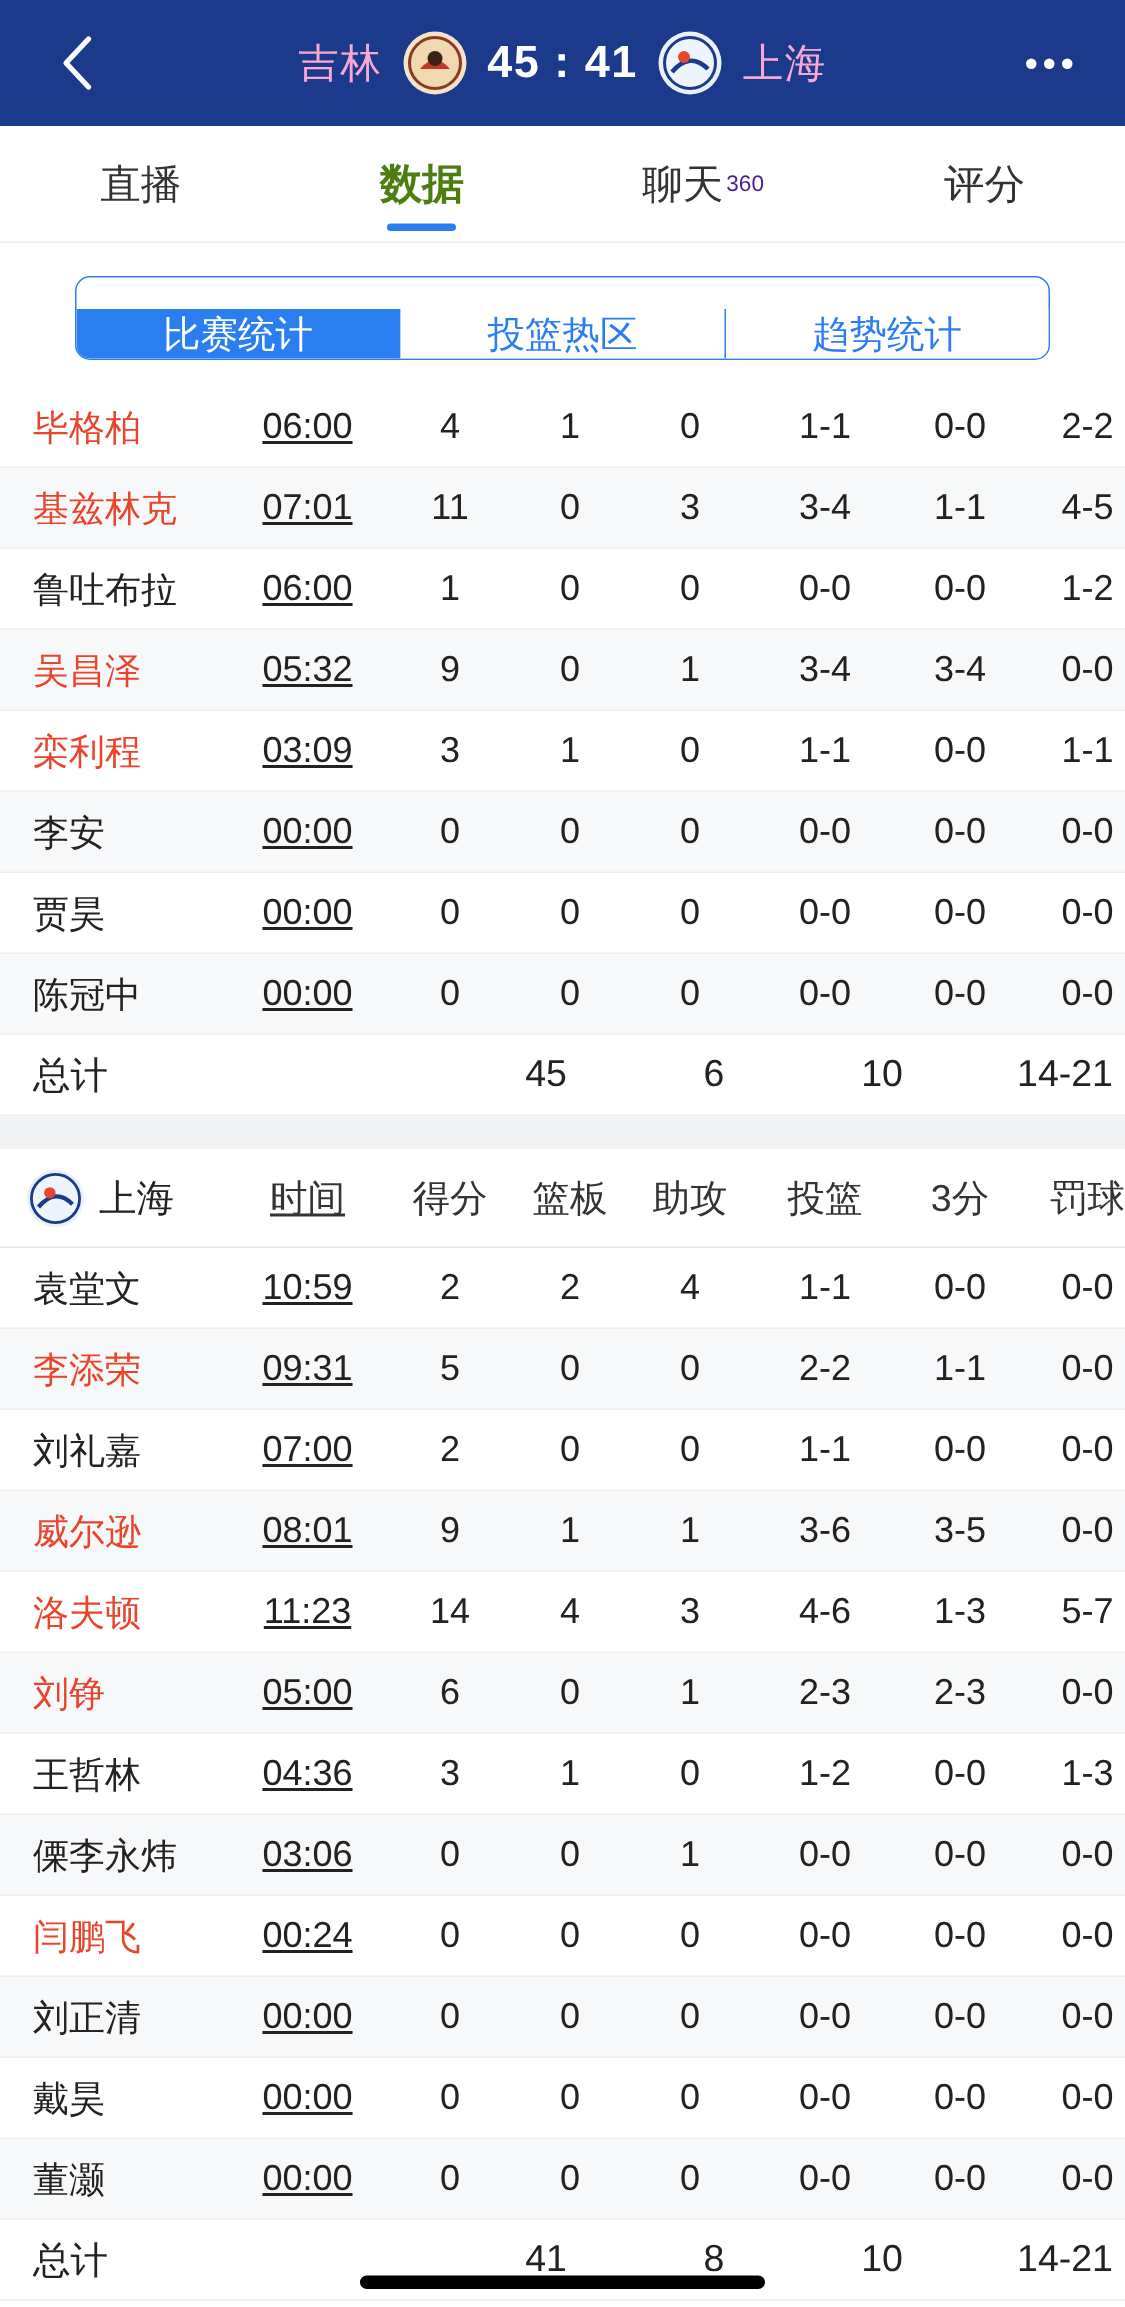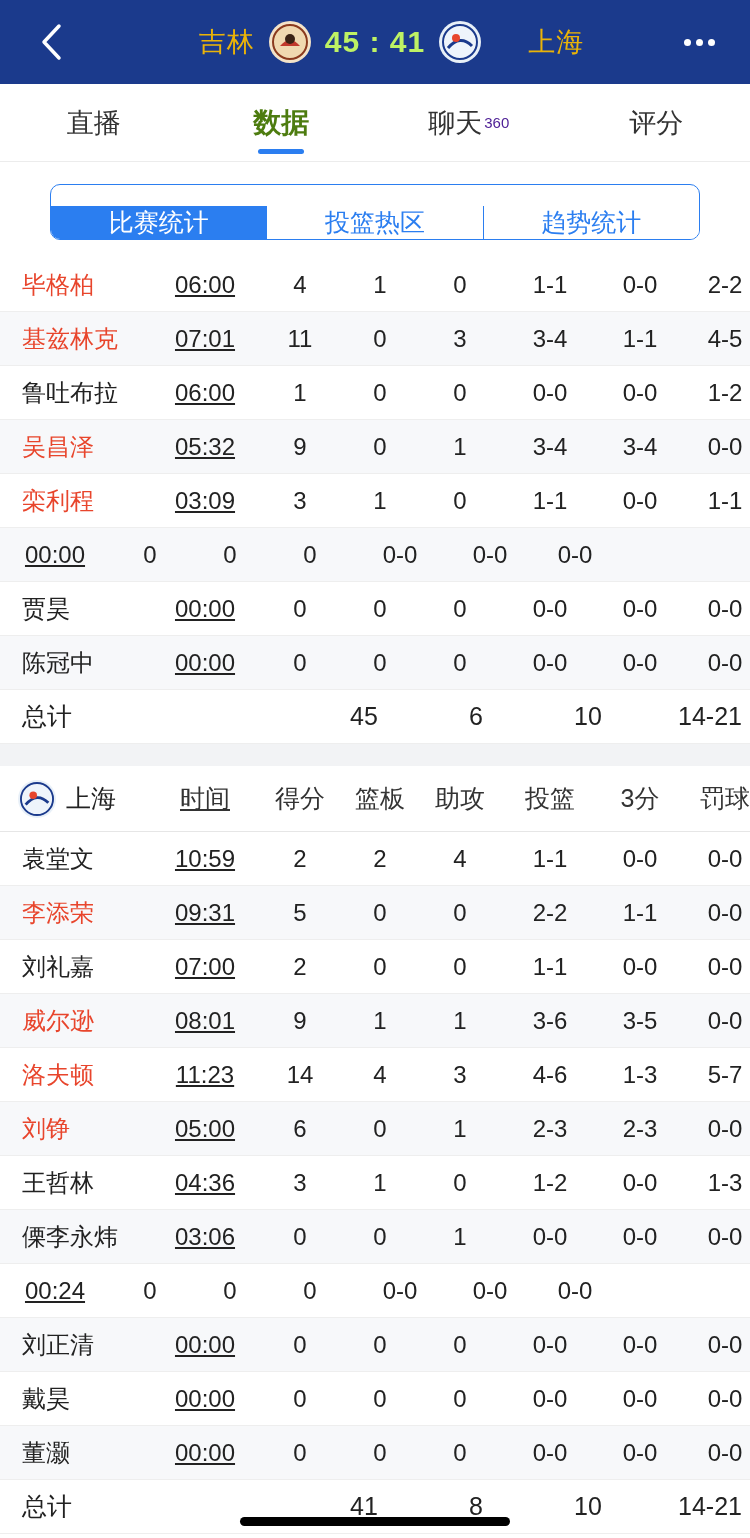--- a/index.html
+++ b/index.html
@@ -28,22 +28,22 @@
   }
   .back-btn svg { display: block; }
   .score-area {
     flex: 1;
     display: flex;
     align-items: center;
     justify-content: center;
     gap: 14px;
     color: #ffffff;
   }
-  .team-name { font-size: 27px; color: #eab308; letter-spacing: 1px; margin-left: 33px; }
-  .score-text { font-size: 30px; font-weight: bold; color: #bef264; letter-spacing: 1px; }
+  .team-name { font-size: 27px; color: #f9a8d4; letter-spacing: 1px; }
+  .score-text { font-size: 30px; font-weight: bold; color: #ffffff; letter-spacing: 1px; }
   .logo {
     width: 42px; height: 42px;
     border-radius: 50%;
     display: flex; align-items: center; justify-content: center;
     font-size: 15px;
     overflow: hidden;
     flex-shrink: 0;
   }
   .logo-jl { background: #f4e3c8; }
   .logo-sh { background: #e8f0f8; }
@@ -308,20 +308,21 @@
       <div class="c c-time">03:09</div>
       <div class="c c-pts">3</div>
       <div class="c c-reb">1</div>
       <div class="c c-ast">0</div>
       <div class="c c-fg">1-1</div>
       <div class="c c-3p">0-0</div>
       <div class="c c-ft">1-1</div>
     </div>
 
     <div class="row alt">
+      <div class="c-name">李安</div>
       <div class="c c-time">00:00</div>
       <div class="c c-pts">0</div>
       <div class="c c-reb">0</div>
       <div class="c c-ast">0</div>
       <div class="c c-fg">0-0</div>
       <div class="c c-3p">0-0</div>
       <div class="c c-ft">0-0</div>
     </div>
 
     <div class="row">
@@ -465,20 +466,21 @@
       <div class="c c-time">03:06</div>
       <div class="c c-pts">0</div>
       <div class="c c-reb">0</div>
       <div class="c c-ast">1</div>
       <div class="c c-fg">0-0</div>
       <div class="c c-3p">0-0</div>
       <div class="c c-ft">0-0</div>
     </div>
 
     <div class="row">
+      <div class="c-name red">闫鹏飞</div>
       <div class="c c-time">00:24</div>
       <div class="c c-pts">0</div>
       <div class="c c-reb">0</div>
       <div class="c c-ast">0</div>
       <div class="c c-fg">0-0</div>
       <div class="c c-3p">0-0</div>
       <div class="c c-ft">0-0</div>
     </div>
 
     <div class="row alt">

